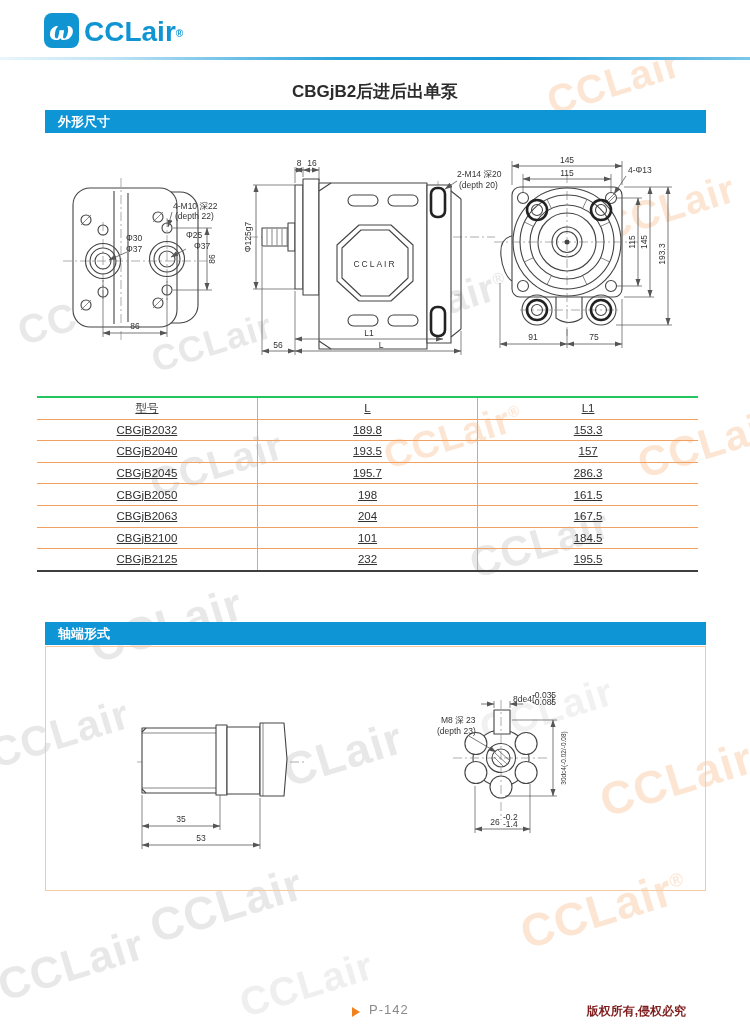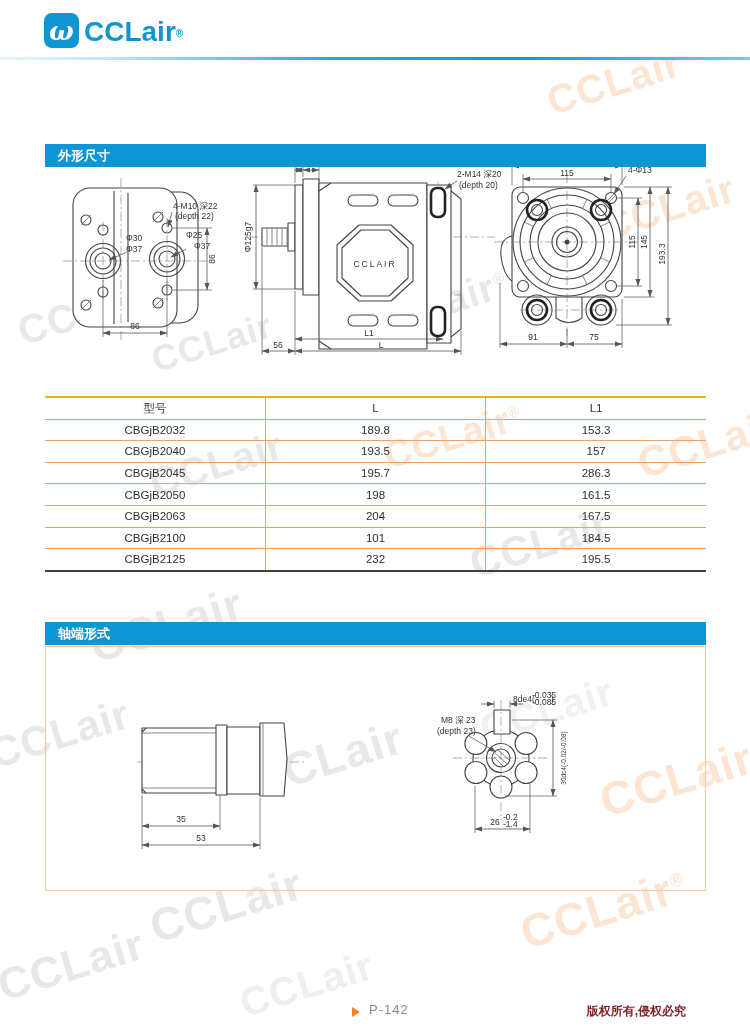--- a/index.html
+++ b/index.html
@@ -14,27 +14,27 @@
   .logo-txt{font-size:28px;font-weight:bold;color:#1095d2;letter-spacing:0px;margin-left:5px;line-height:38px;}
   .logo-reg{font-size:10px;color:#1095d2;vertical-align:top;position:relative;top:2px;}
   .slogan{position:absolute;right:12px;top:30px;font-size:16px;font-weight:bold;color:#f0670c;}
   .hdr-line{position:absolute;left:0;top:57px;width:750px;height:3px;
             background:linear-gradient(90deg,#eaf6fc 0%,#bfe3f5 15%,#29a3dc 45%,#1897d6 70%,#7cc7e8 100%);}
   
   .page-title{position:absolute;left:0;top:80px;width:750px;text-align:center;
               font-size:17px;font-weight:bold;color:#2b2b2b;z-index:2;}
   .secbar{position:absolute;left:45px;width:661px;height:23px;background:#0e95d5;z-index:3;
           color:#fff;font-size:13px;font-weight:bold;line-height:23px;padding-left:13px;box-sizing:border-box;}
-  #bar1{top:110px;margin-top:34px;} #bar2{top:622px;}
+  #bar1{top:110px;} #bar2{top:622px;}
   .shaft-box{position:absolute;left:45px;top:646px;width:659px;height:243px;
              border:1px solid #f6cba3;z-index:1;}
   
-  .dim-table{position:absolute;left:45px;top:396px;width:661px;z-index:2;
+  .dim-table{position:absolute;left:37px;top:396px;width:661px;z-index:2;
              border-collapse:collapse;table-layout:fixed;
-             border-top:2px solid #eab308;border-bottom:2px solid #3f3f3f;}
+             border-top:2px solid #22c55e;border-bottom:2px solid #3f3f3f;text-decoration:underline;}
   .dim-table th,.dim-table td{height:20.6px;padding:0;text-align:center;vertical-align:middle;
              font-size:11.5px;font-weight:normal;color:#2f2f2f;
              border-bottom:1px solid #f0a060;}
   .dim-table th{color:#333;}
   .dim-table th:nth-child(-n+2),.dim-table td:nth-child(-n+2){border-right:1px solid #f0a060;}
   .dim-table tr:last-child td{border-bottom:none;}
   
   .dwg{position:absolute;z-index:2;overflow:visible;}
   .ol{stroke:#444;stroke-width:1.1;fill:none;stroke-linejoin:round;}
   .wf{stroke:#444;stroke-width:1.1;fill:#fff;stroke-linejoin:round;}
@@ -82,20 +82,21 @@
   <span class="wm wm-g" style="left:238px;top:962px;font-size:40px;opacity:.7;"><i style="font-style:normal">CCLair</i></span>
 
   <div class="hdr">
     <div class="logo">
       <div class="logo-sq">ω</div>
       <div class="logo-txt"><span>CCLair</span><span class="logo-reg">®</span></div>
     </div>
     <div class="hdr-line"></div>
   </div>
 
+  <div class="page-title">CBGjB2后进后出单泵</div>
 
   <div class="secbar" id="bar1">外形尺寸</div>
 
   <svg class="dwg" style="left:55px;top:160px;" width="215" height="215" viewBox="0 0 215 215">
     <defs>
         <marker id="mA" markerWidth="8" markerHeight="8" refX="7.2" refY="2.6" orient="auto-start-reverse" markerUnits="userSpaceOnUse">
           <path d="M0,0L7.5,2.6L0,5.2Z" fill="#555"></path>
         </marker>
       </defs>
     <rect class="ol" x="92" y="32" width="51" height="131" rx="18"></rect>

